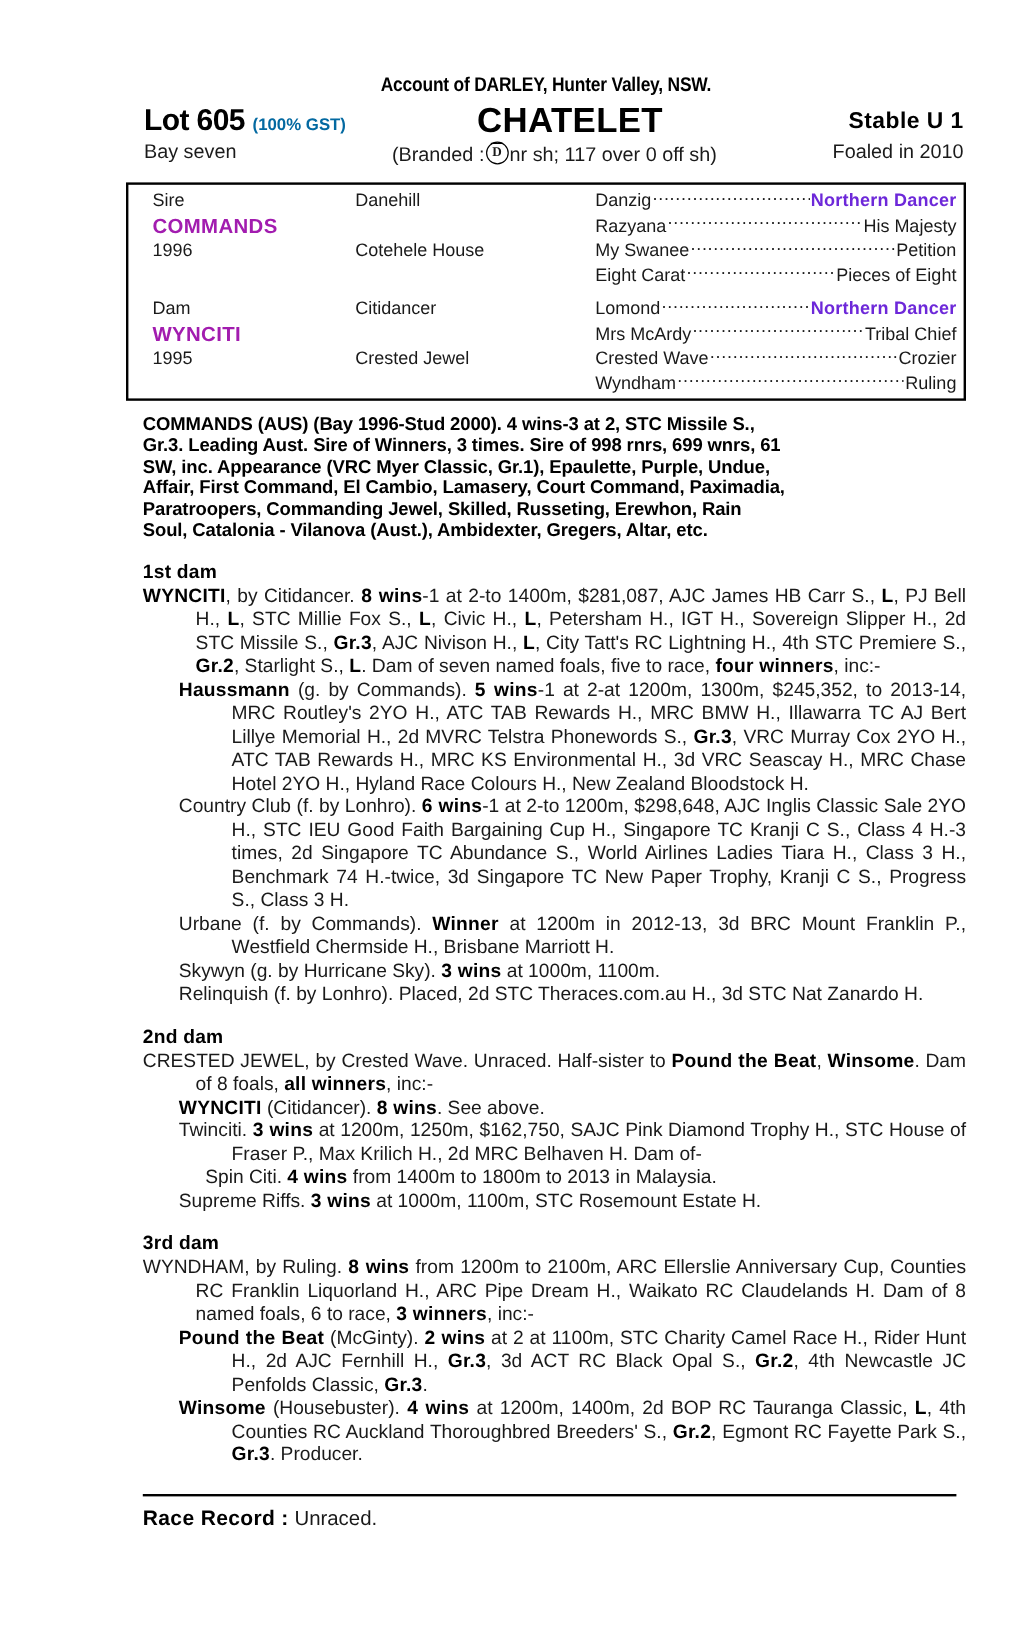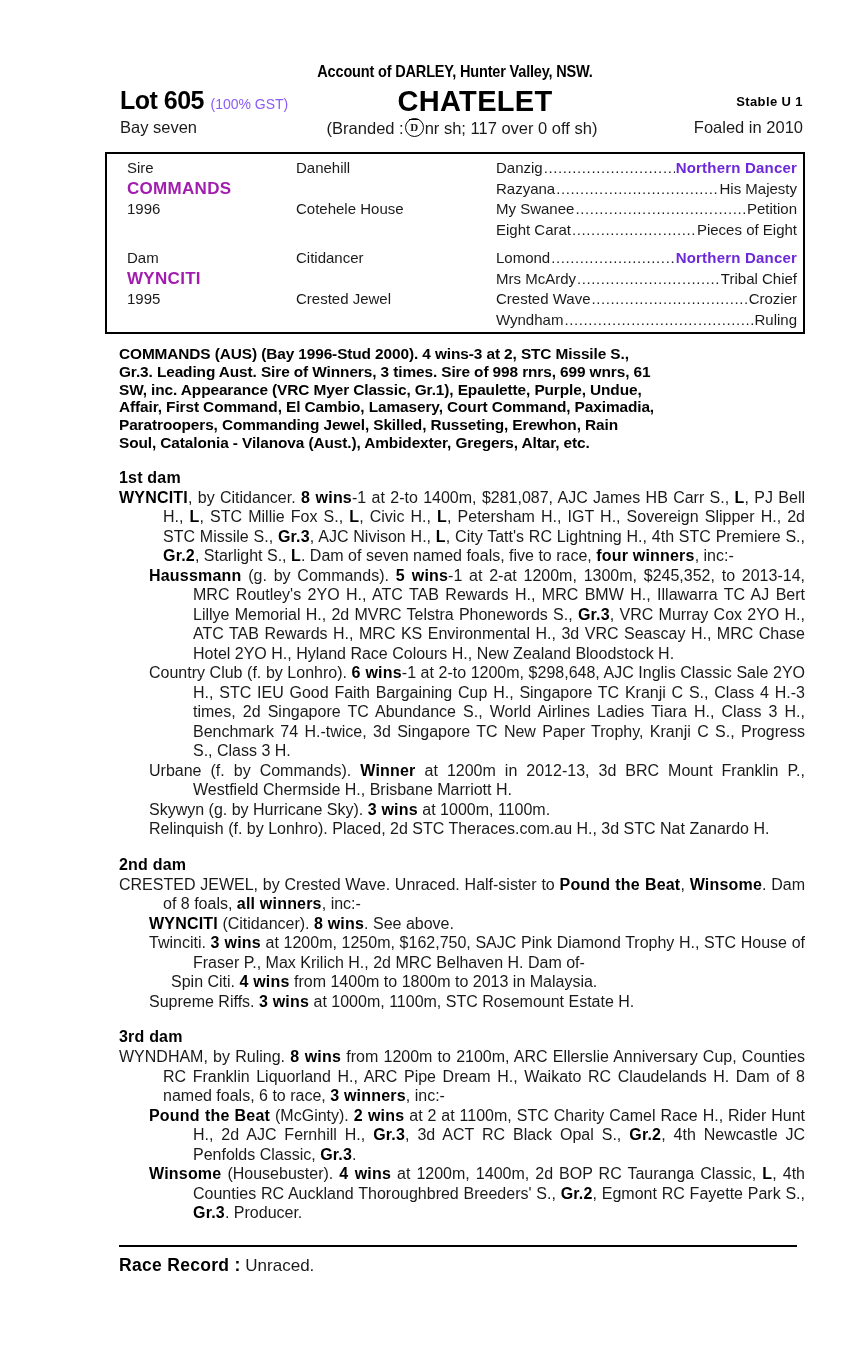--- a/index.html
+++ b/index.html
@@ -47,42 +47,42 @@
   .lot-label {
     position: absolute;
     left: 15px;
     top: 0;
     font-weight: bold;
     font-size: 25px;
     letter-spacing: -0.5px;
     line-height: 30px;
   }
   .gst-label {
-    font-weight: normal;
+    font-weight: bold;
     font-size: 14px;
-    color: #8b5cf6;
+    color: #0369a1;
     letter-spacing: 0;
   }
   .horse-name {
     position: absolute;
     left: 16px; right: 0;
     top: 1px;
     text-align: center;
     font-weight: bold;
     font-size: 29px;
     letter-spacing: 0.3px;
     line-height: 30px;
     padding-left: 24px;
   }
   .stable-label {
     position: absolute;
     right: 2px;
     top: 3px;
     font-weight: bold;
-    font-size: 13px;
+    font-size: 19px;
     line-height: 28px;
     letter-spacing: 0.4px;
   }
   .sub-row {
     position: relative;
     height: 26px;
     margin-top: 2px;
     font-size: 16.5px;
     color: #1a1a1a;
   }
@@ -153,21 +153,21 @@
   .ped-c2 { width: 200px; box-sizing: border-box; }
   .ped-c3 { flex: 1; box-sizing: border-box; padding-right: 6px; }
   .ped-c1.bigname, .ped-c2.bigname {
     font-weight: bold;
     font-size: 17px;
     letter-spacing: 0.3px;
     color: #a21caf;
   }
   .leader {
     display: flex;
-    align-items: flex-end;
+    align-items: flex-start;
     width: 100%;
     white-space: nowrap;
   }
   .leader .lf { flex: none; }
   .leader .dots {
     flex: 1 1 auto;
     overflow: hidden;
     min-width: 4px;
     margin: 0 1px;
     position: relative;

